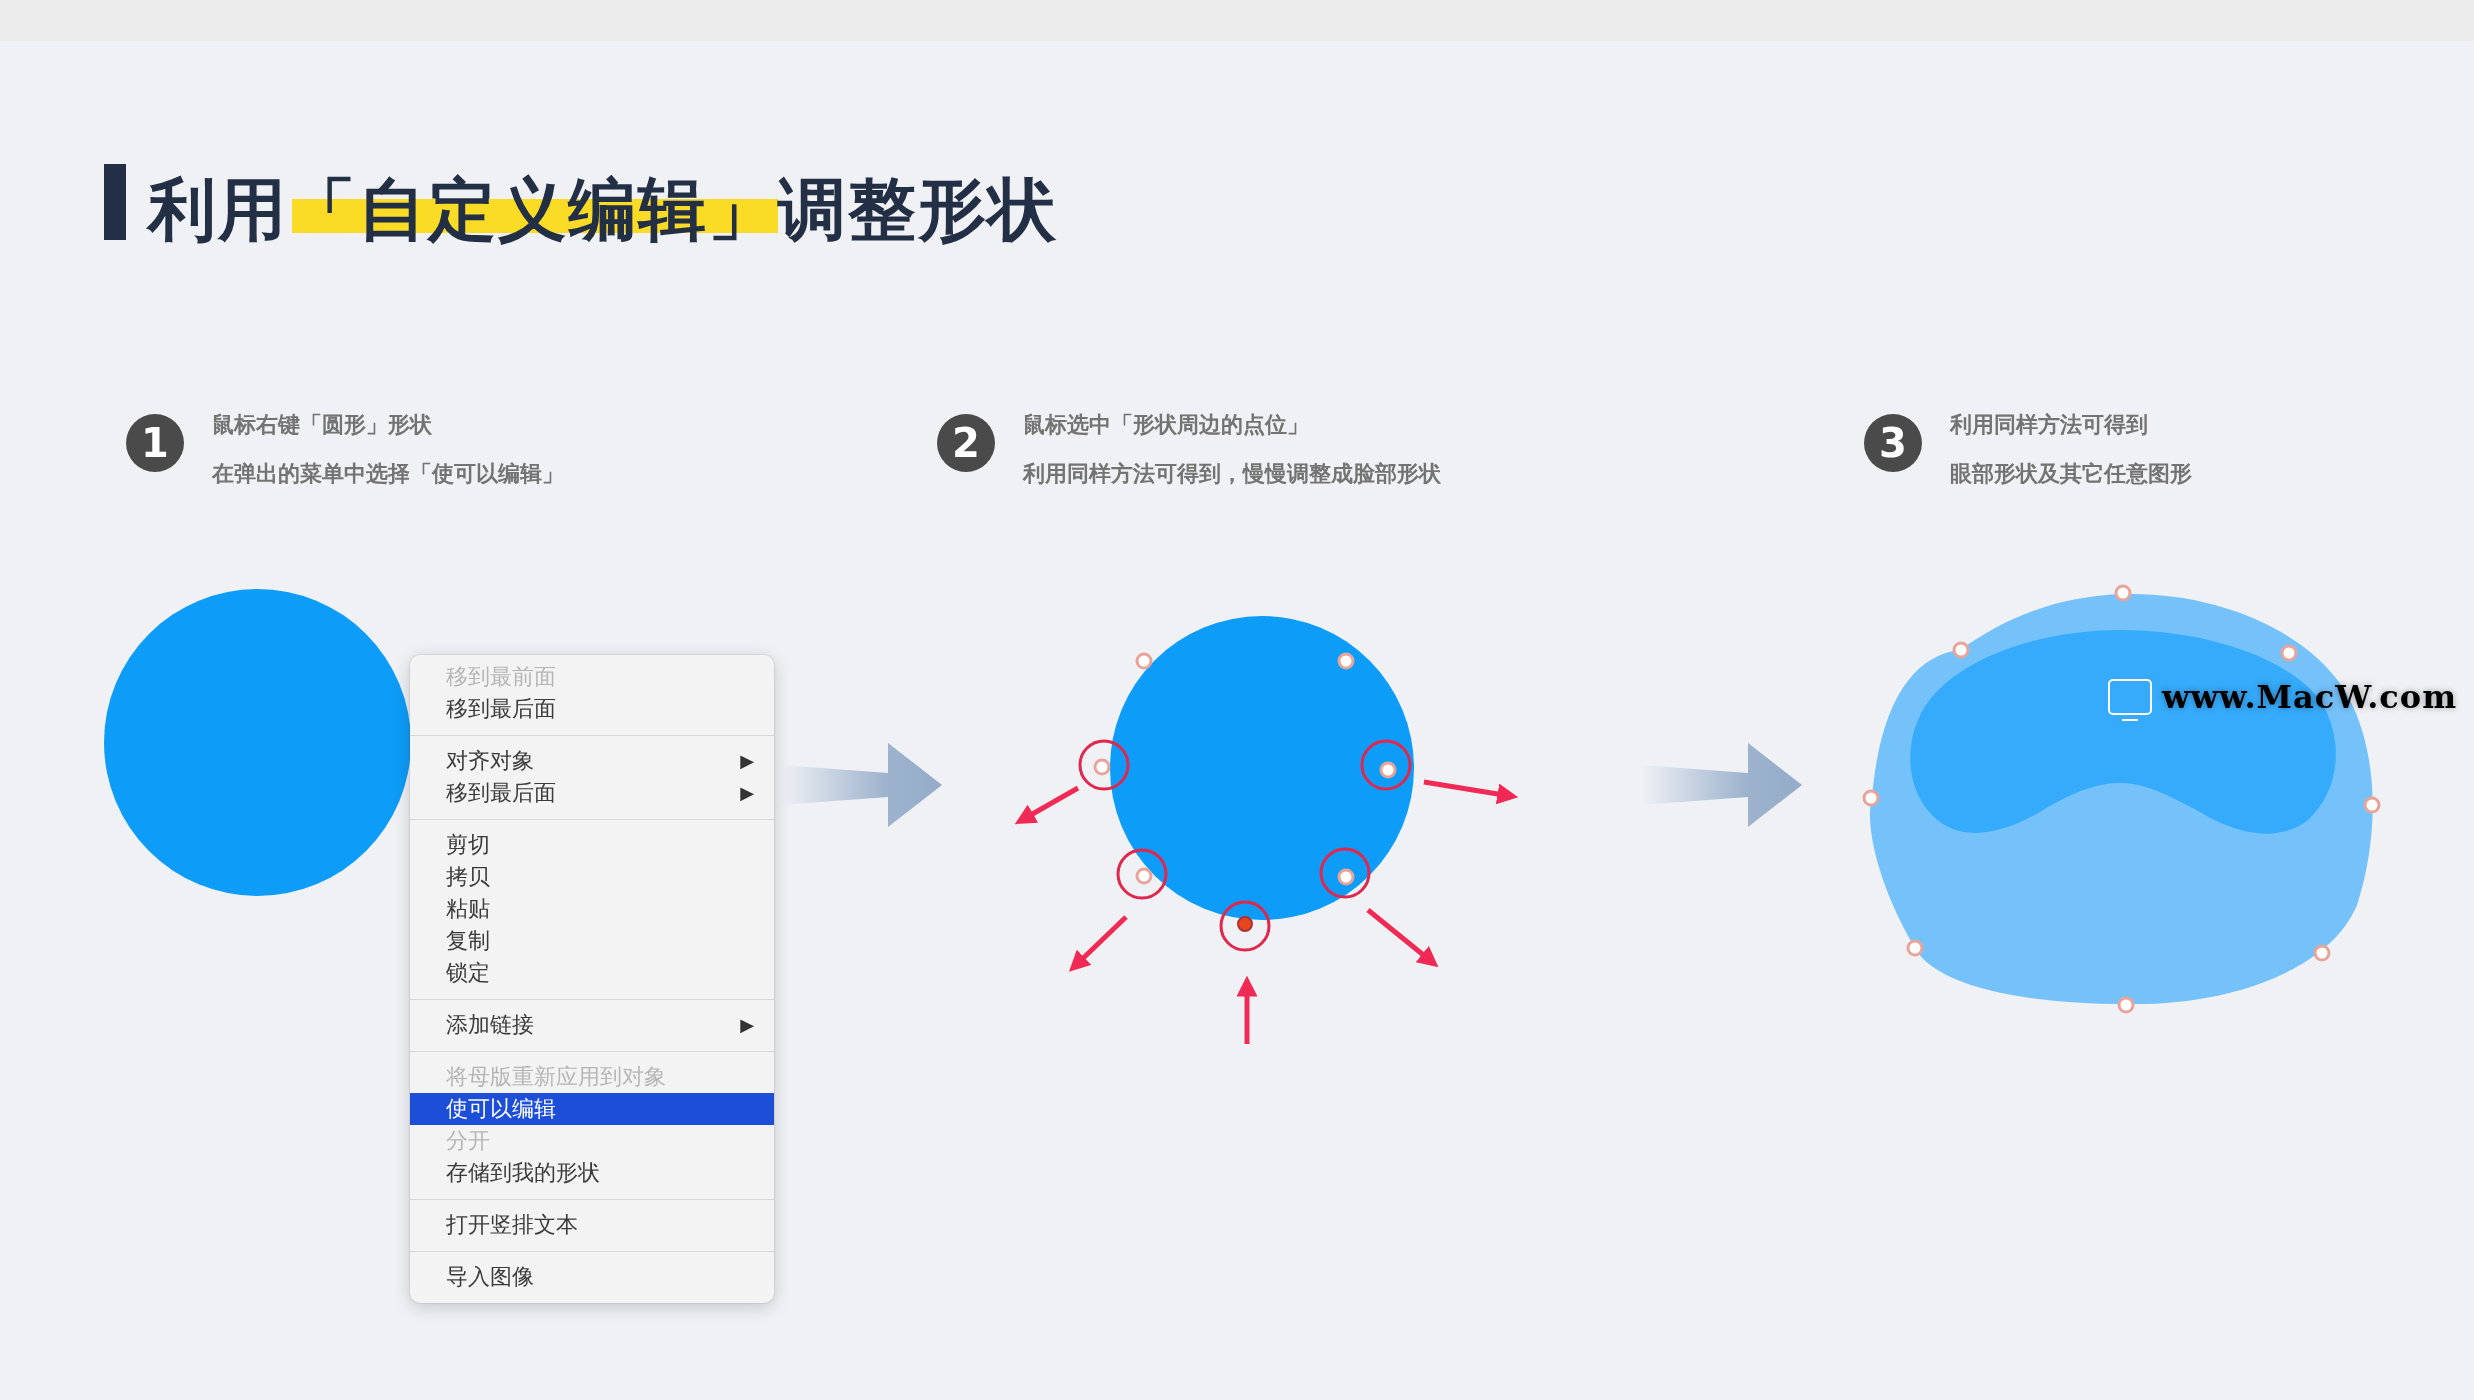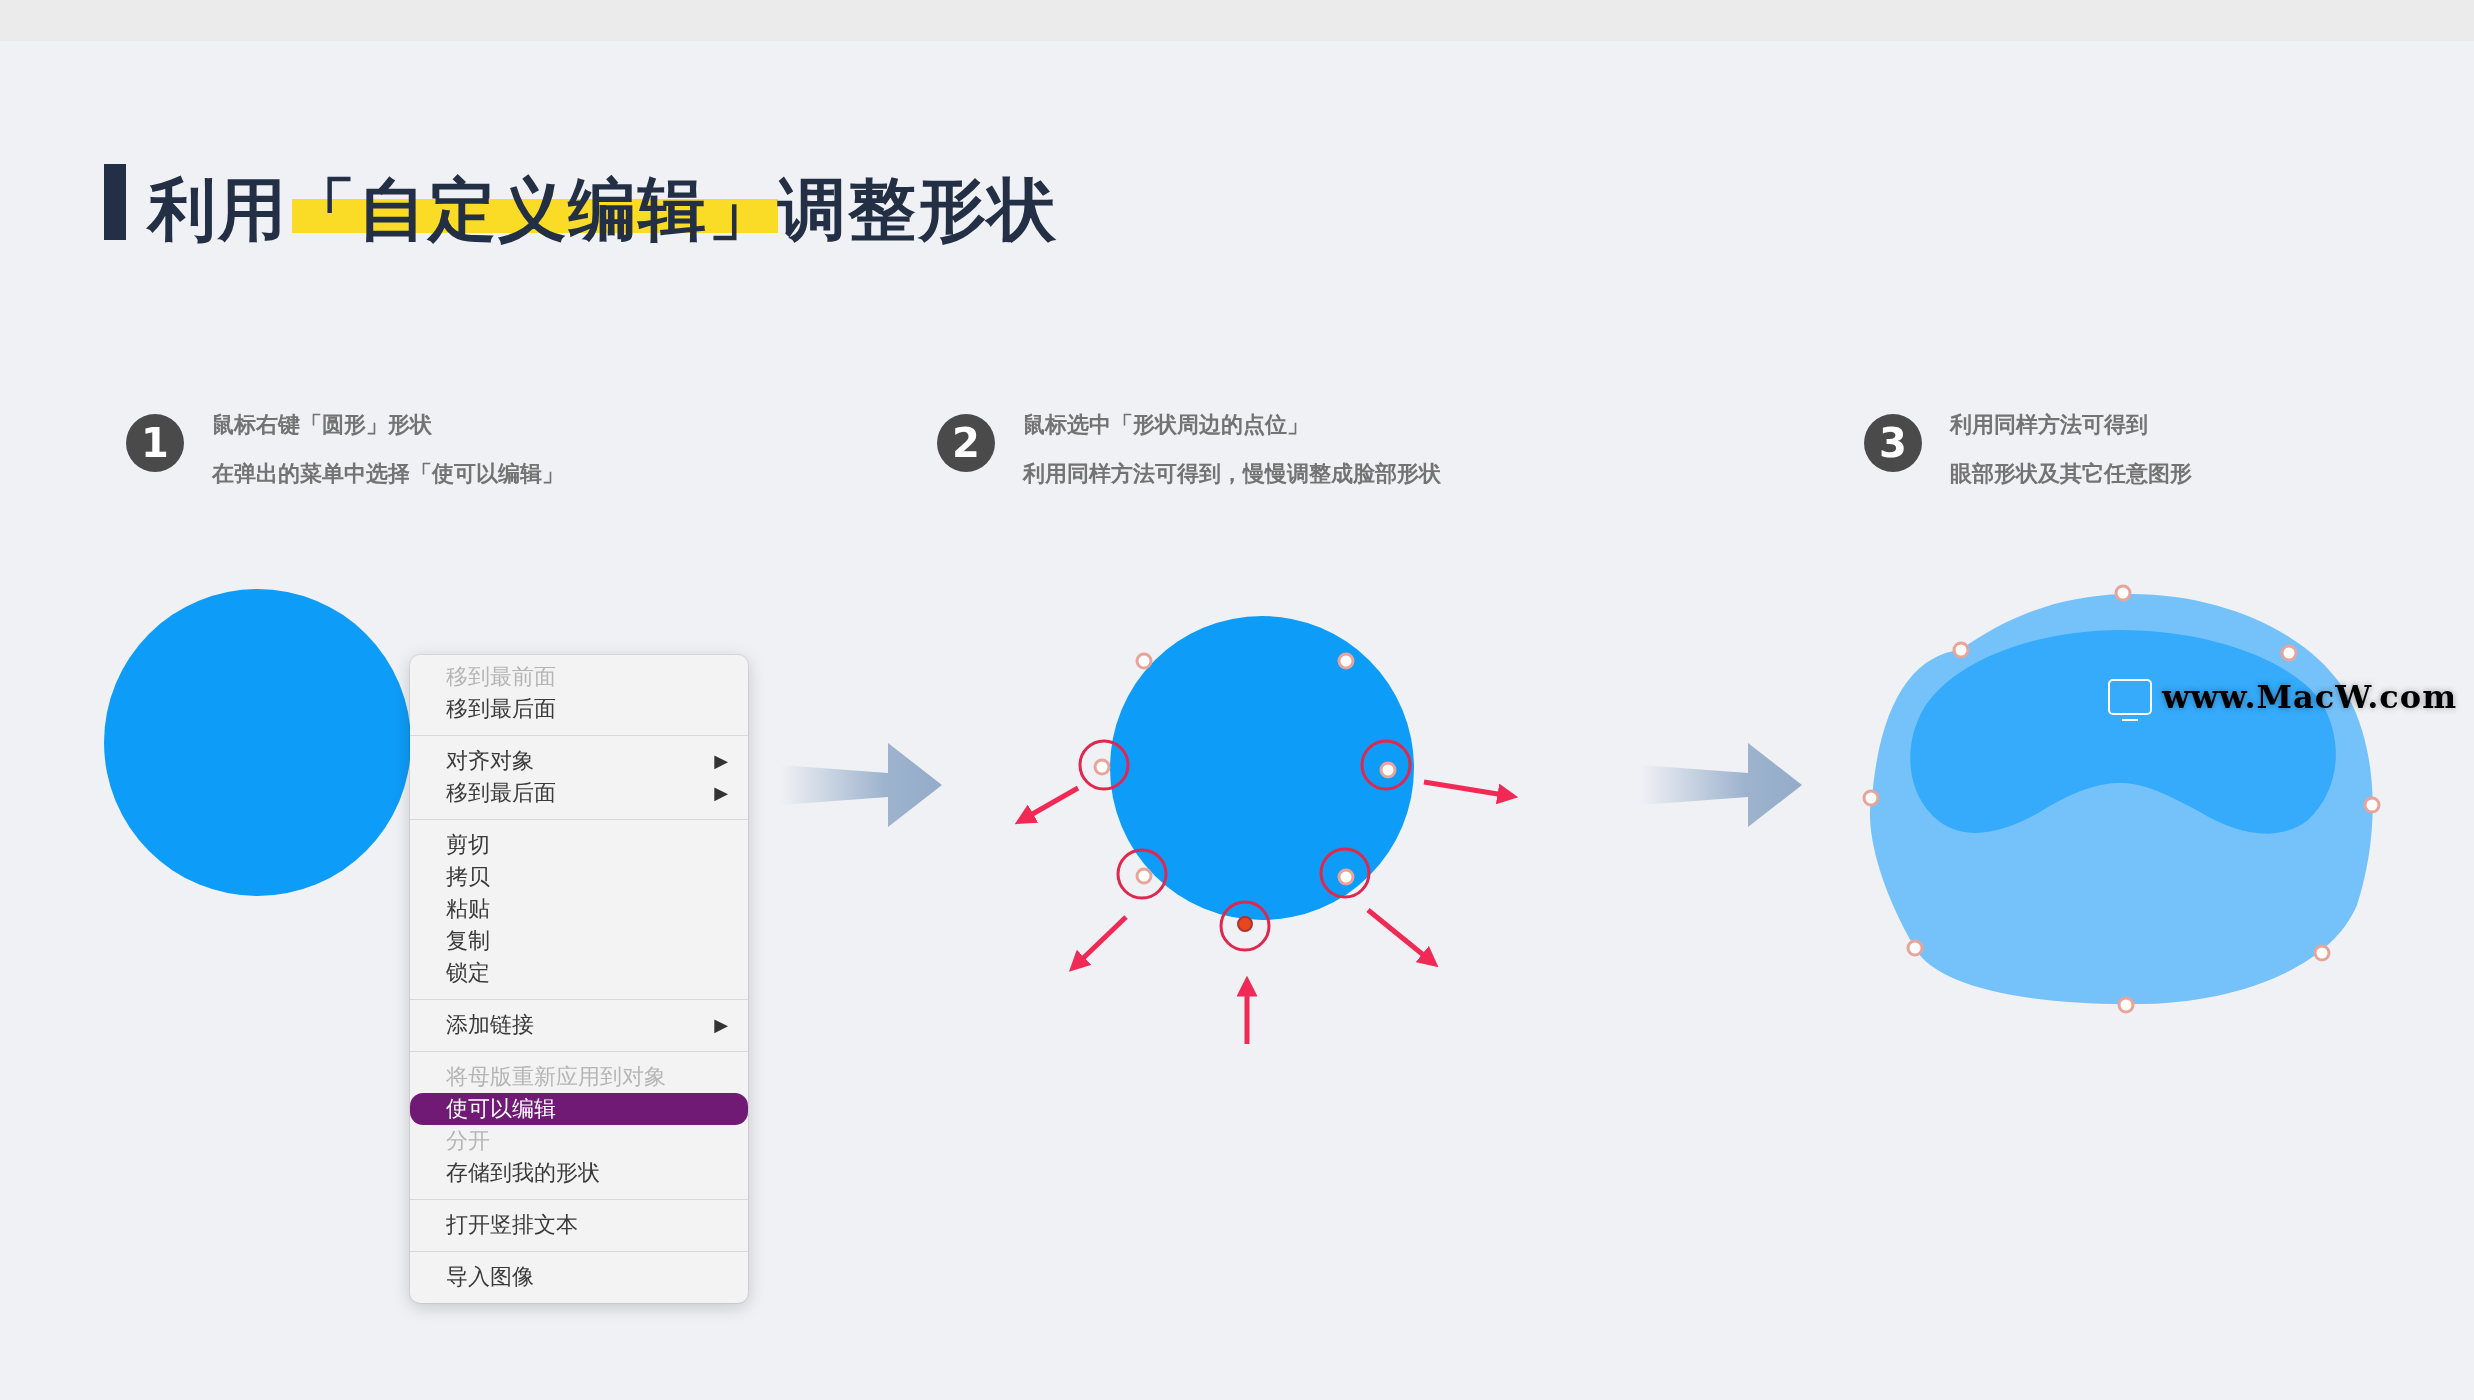--- a/index.html
+++ b/index.html
@@ -20,27 +20,27 @@
   .badge {
     width:58px; height:58px; border-radius:50%; background:#4a4a4a; color:#fff;
     font-weight:bold; font-size:40px; display:flex; align-items:center; justify-content:center;
     margin-right:28px; margin-top:14px;
   }
   .step-text { font-size:22px; line-height:49px; color:#737373; font-weight:bold; white-space:nowrap; }
 
   .circle-left { position:absolute; left:104px; top:589px; width:307px; height:307px; border-radius:50%; background:#0d9cf8; }
 
   .menu {
-    position:absolute; left:410px; top:655px; width:338px; height:648px;
+    position:absolute; left:410px; top:655px; width:364px; height:648px;
     background:#f3f3f3; border-radius:10px; box-shadow:0 4px 18px rgba(0,0,0,0.18), 0 0 0 1px rgba(0,0,0,0.06);
     padding-top:6px; box-sizing:border-box;
   }
   .mi { height:32px; line-height:32px; padding-left:36px; font-size:22px; color:#3a3a3a; position:relative; white-space:nowrap; }
   .mi.disabled { color:#b5b5b5; }
-  .mi.selected { background:#701a75; color:#fff;border-radius:13px; }
+  .mi.selected { background:#1d4ed8; color:#fff; }
   .mi .sub { position:absolute; right:20px; top:0; font-size:18px; color:#333; }
   .msep { height:1px; background:#d8d8d8; margin:10px 0 9px; }
 
   .big-arrow { position:absolute; }
   .diagram { position:absolute; left:0; top:0; }
   .watermark {
     position:absolute; left:2108px; top:678px; display:flex; align-items:center;
     color:#000000; font-family:"DejaVu Serif","Liberation Serif",serif; font-weight:bold; font-size:32px;
     text-shadow:0 0 6px rgba(0,0,0,0.35); letter-spacing:1px;
   }

